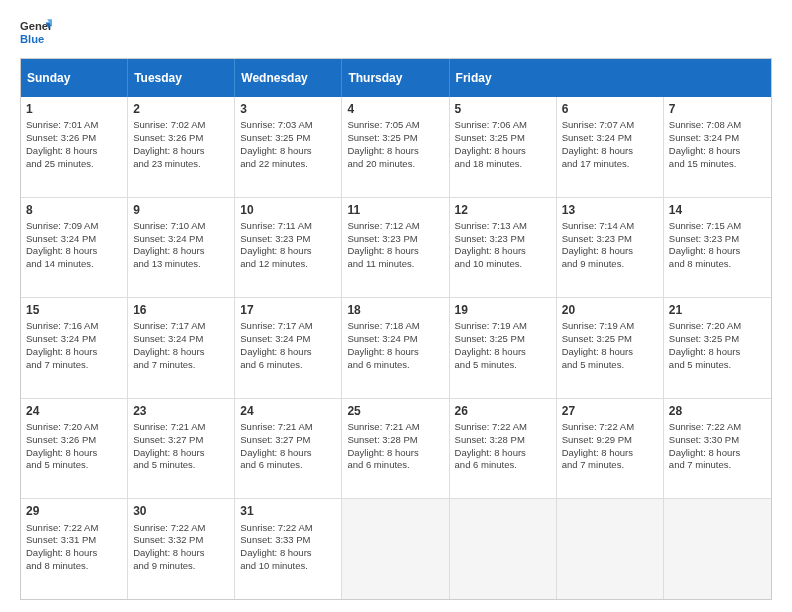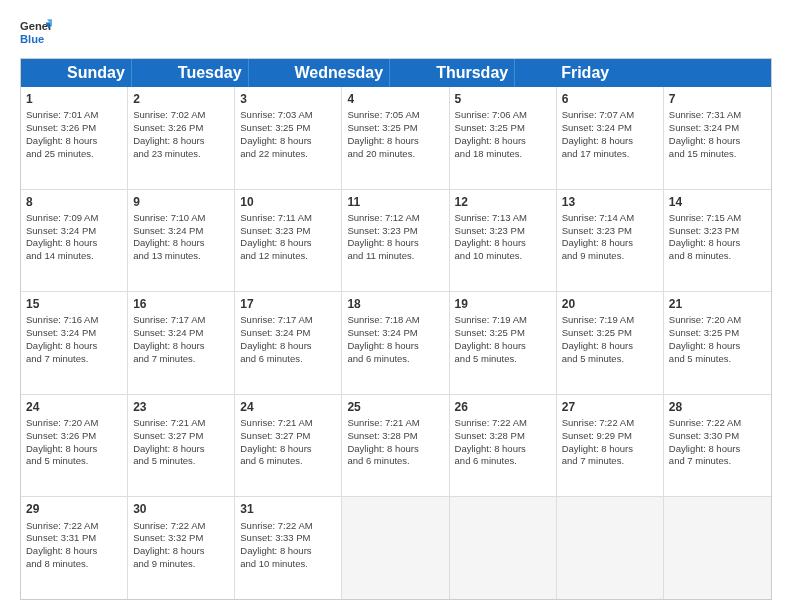--- a/index.html
+++ b/index.html
@@ -53,25 +53,24 @@
       border: 1px solid #ccc;
     }
     .cal-header {
       display: grid;
       grid-template-columns: repeat(7, 1fr);
       background: #1a6fc4;
     }
     .cal-header-cell {
       color: #fff;
       font-weight: bold;
-      font-size: 16px;
-      padding: 5px 6px;
+      font-size: 12px;
+      padding: 12px 6px;
       text-align: left;
       border-right: 1px solid #3a8fd4;
-      margin-left: 40px;
     }
     .cal-header-cell:last-child {
       border-right: none;
     }
     .cal-body {
       flex: 1;
       display: flex;
       flex-direction: column;
     }
     .cal-row {
@@ -136,21 +135,21 @@
         <div class="cal-header-cell">Friday</div>
       </div>
     <div class="cal-body">
     <div class="cal-row">
           <div class="cal-cell"><span class="day-num">1</span><span class="info">Sunrise: 7:01 AM</span><br><span class="info">Sunset: 3:26 PM</span><br><span class="info">Daylight: 8 hours</span><br><span class="info">and 25 minutes.</span></div>
           <div class="cal-cell"><span class="day-num">2</span><span class="info">Sunrise: 7:02 AM</span><br><span class="info">Sunset: 3:26 PM</span><br><span class="info">Daylight: 8 hours</span><br><span class="info">and 23 minutes.</span></div>
           <div class="cal-cell"><span class="day-num">3</span><span class="info">Sunrise: 7:03 AM</span><br><span class="info">Sunset: 3:25 PM</span><br><span class="info">Daylight: 8 hours</span><br><span class="info">and 22 minutes.</span></div>
           <div class="cal-cell"><span class="day-num">4</span><span class="info">Sunrise: 7:05 AM</span><br><span class="info">Sunset: 3:25 PM</span><br><span class="info">Daylight: 8 hours</span><br><span class="info">and 20 minutes.</span></div>
           <div class="cal-cell"><span class="day-num">5</span><span class="info">Sunrise: 7:06 AM</span><br><span class="info">Sunset: 3:25 PM</span><br><span class="info">Daylight: 8 hours</span><br><span class="info">and 18 minutes.</span></div>
           <div class="cal-cell"><span class="day-num">6</span><span class="info">Sunrise: 7:07 AM</span><br><span class="info">Sunset: 3:24 PM</span><br><span class="info">Daylight: 8 hours</span><br><span class="info">and 17 minutes.</span></div>
-          <div class="cal-cell"><span class="day-num">7</span><span class="info">Sunrise: 7:31 AM</span><br><span class="info">Sunset: 3:24 PM</span><br><span class="info">Daylight: 8 hours</span><br><span class="info">and 15 minutes.</span></div>
+          <div class="cal-cell"><span class="day-num">7</span><span class="info">Sunrise: 7:08 AM</span><br><span class="info">Sunset: 3:24 PM</span><br><span class="info">Daylight: 8 hours</span><br><span class="info">and 15 minutes.</span></div>
         </div>
         <div class="cal-row">
           <div class="cal-cell"><span class="day-num">8</span><span class="info">Sunrise: 7:09 AM</span><br><span class="info">Sunset: 3:24 PM</span><br><span class="info">Daylight: 8 hours</span><br><span class="info">and 14 minutes.</span></div>
           <div class="cal-cell"><span class="day-num">9</span><span class="info">Sunrise: 7:10 AM</span><br><span class="info">Sunset: 3:24 PM</span><br><span class="info">Daylight: 8 hours</span><br><span class="info">and 13 minutes.</span></div>
           <div class="cal-cell"><span class="day-num">10</span><span class="info">Sunrise: 7:11 AM</span><br><span class="info">Sunset: 3:23 PM</span><br><span class="info">Daylight: 8 hours</span><br><span class="info">and 12 minutes.</span></div>
           <div class="cal-cell"><span class="day-num">11</span><span class="info">Sunrise: 7:12 AM</span><br><span class="info">Sunset: 3:23 PM</span><br><span class="info">Daylight: 8 hours</span><br><span class="info">and 11 minutes.</span></div>
           <div class="cal-cell"><span class="day-num">12</span><span class="info">Sunrise: 7:13 AM</span><br><span class="info">Sunset: 3:23 PM</span><br><span class="info">Daylight: 8 hours</span><br><span class="info">and 10 minutes.</span></div>
           <div class="cal-cell"><span class="day-num">13</span><span class="info">Sunrise: 7:14 AM</span><br><span class="info">Sunset: 3:23 PM</span><br><span class="info">Daylight: 8 hours</span><br><span class="info">and 9 minutes.</span></div>
           <div class="cal-cell"><span class="day-num">14</span><span class="info">Sunrise: 7:15 AM</span><br><span class="info">Sunset: 3:23 PM</span><br><span class="info">Daylight: 8 hours</span><br><span class="info">and 8 minutes.</span></div>
         </div>

